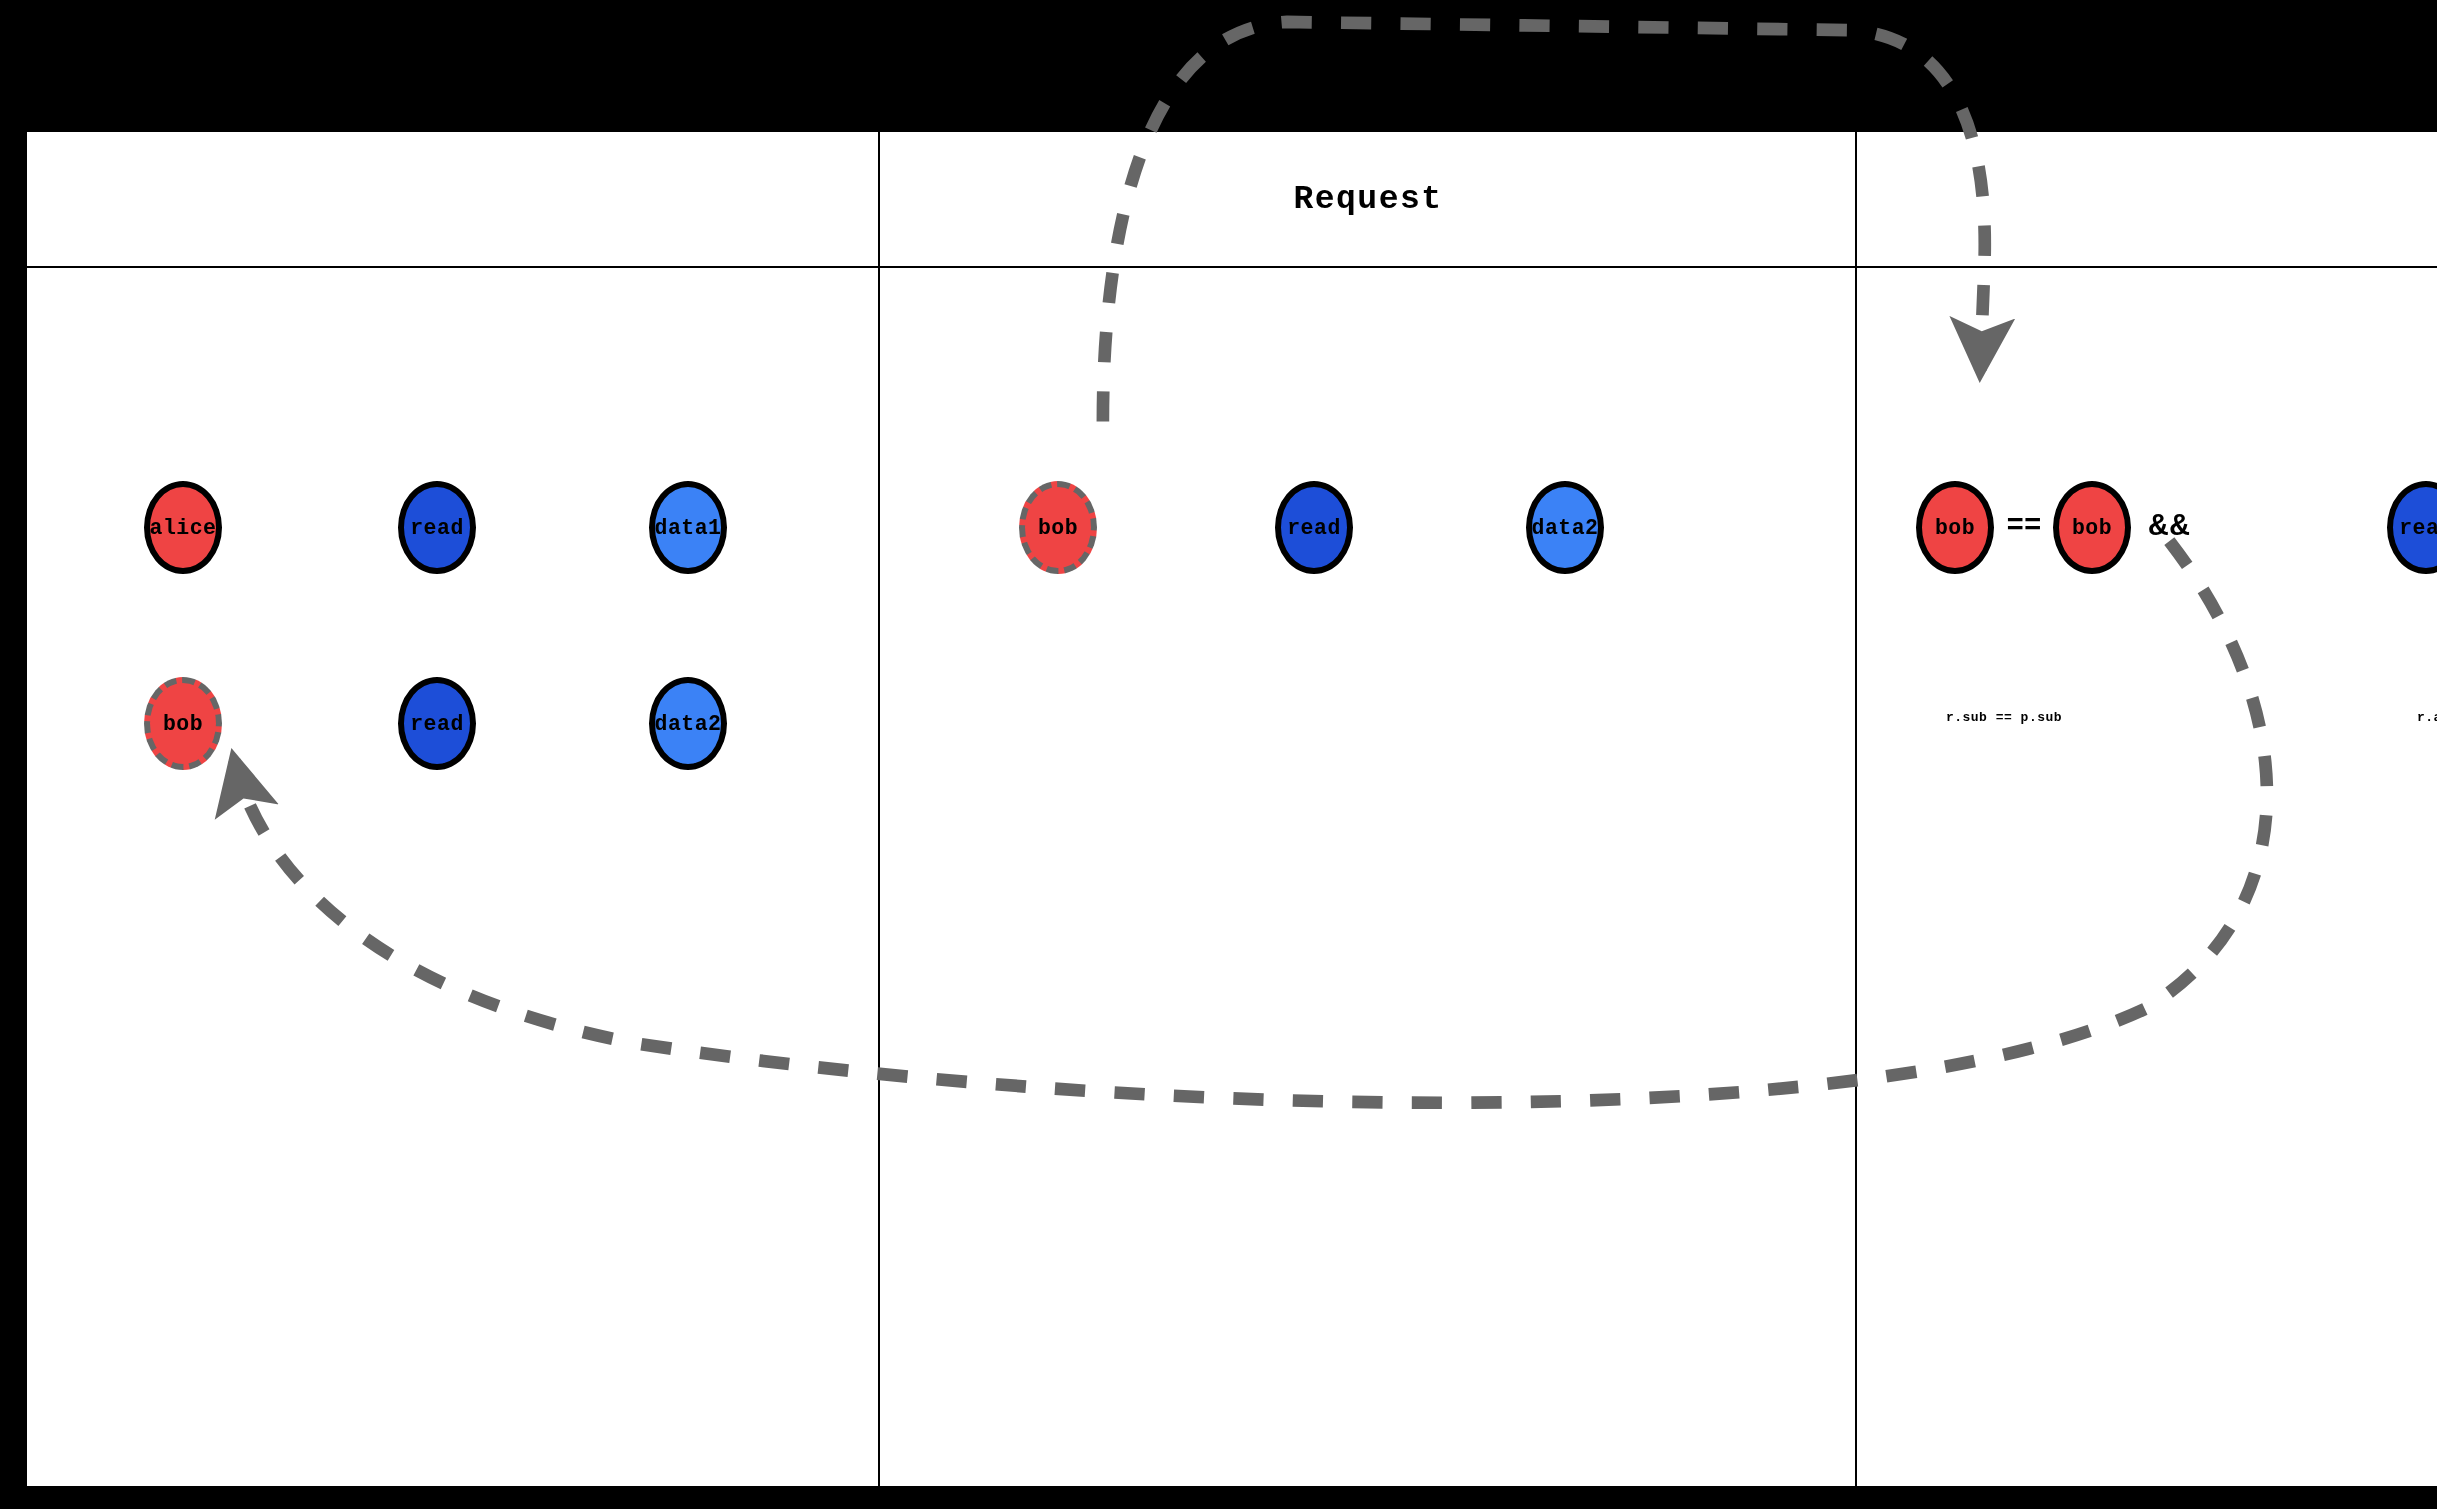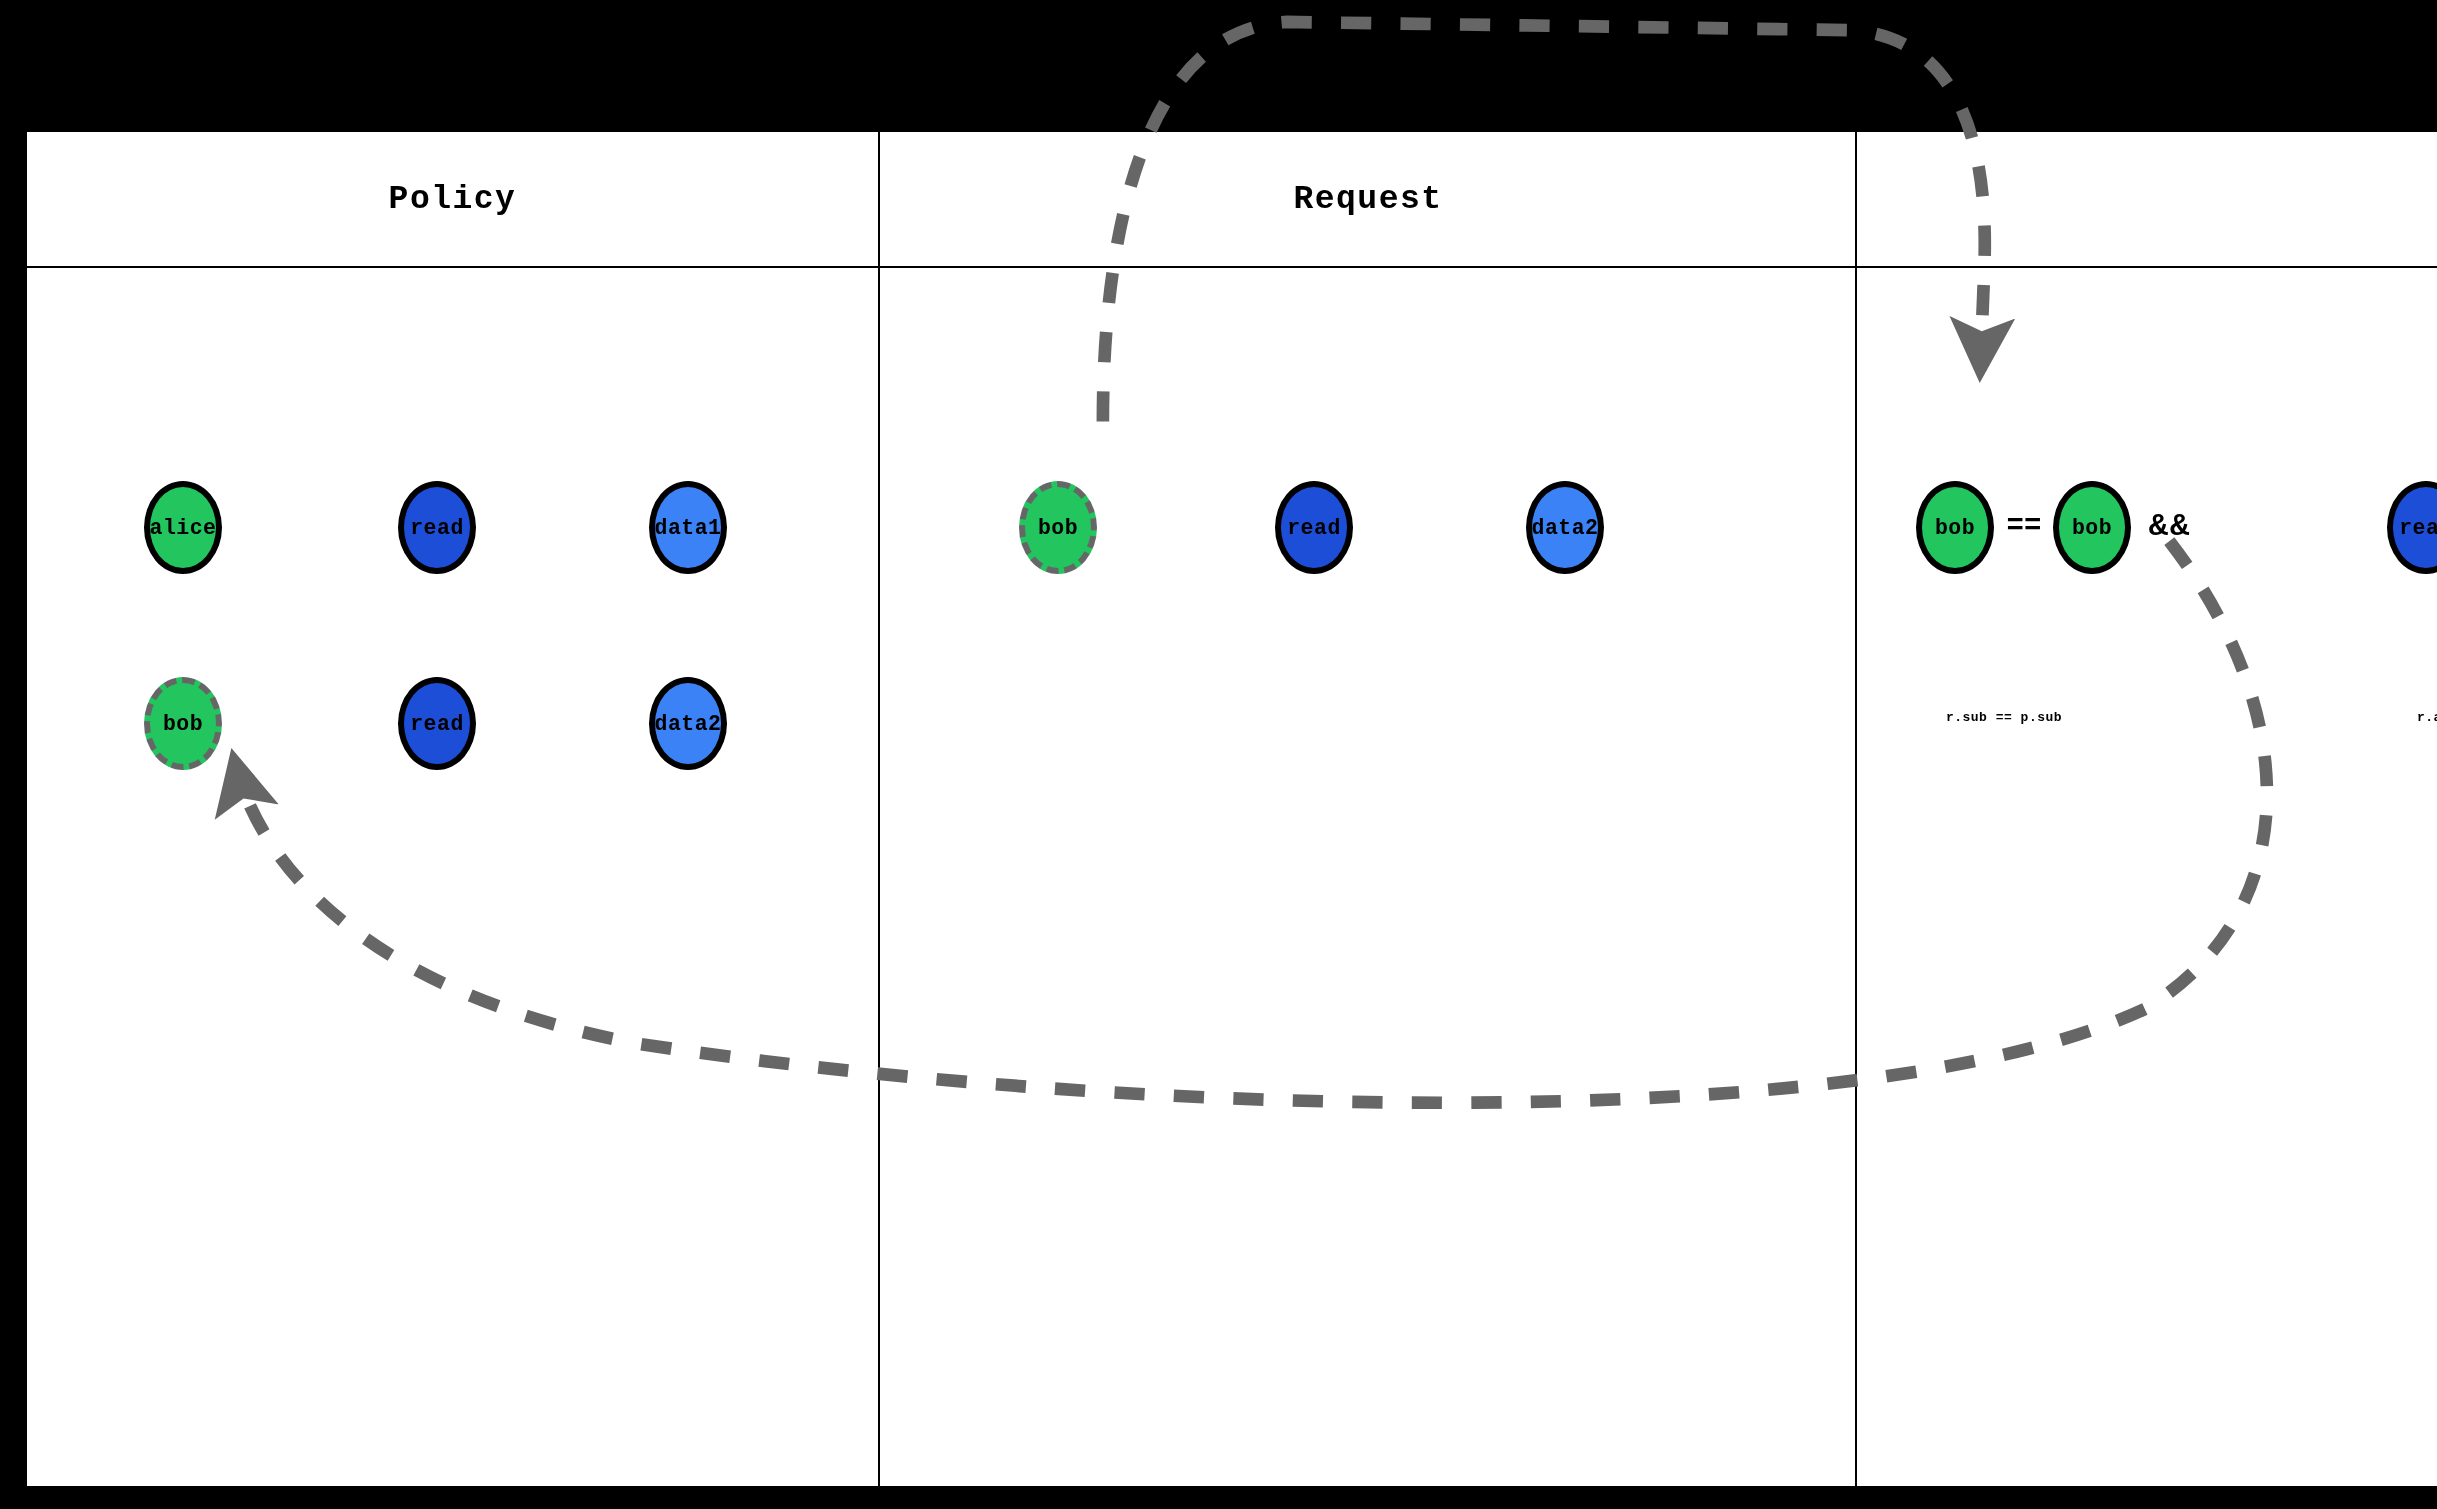--- a/index.html
+++ b/index.html
@@ -78,21 +78,21 @@
     justify-content: center;
     font-size: 21.5px;
     font-weight: 700;
     color: #000000;
     white-space: nowrap;
     letter-spacing: 0.5px;
   }
   .node.solid { border: 6.3px solid #000000; }
   .node.dashed-hl { border: 6.3px dashed #666666; }
 
-  .fill-sub { background: #22c55e; }
+  .fill-sub { background: #ef4444; }
   .fill-act { background: #1d4ed8; }
   .fill-obj { background: #3b82f6; }
 
   
   .op {
     position: absolute;
     font-size: 29px;
     font-weight: 700;
     color: #000000;
     white-space: nowrap;
@@ -128,21 +128,20 @@
 <body>
 
 <div id="diagram-root">
 
   <div id="diagram-canvas">
 
     <div class="col-divider" id="divider-1"></div>
     <div class="col-divider" id="divider-2"></div>
     <div id="header-rule"></div>
 
-    <div class="col-header" id="header-policy">Policy</div>
     <div class="col-header" id="header-request">Request</div>
     <div class="col-header" id="header-matching">Matching</div>
 
     <div class="node solid fill-sub" style="left:117px;  top:349px; width:78px; height:93px;">alice</div>
     <div class="node solid fill-act" style="left:371px;  top:349px; width:78px; height:93px;">read</div>
     <div class="node solid fill-obj" style="left:622px; top:349px; width:78px; height:93px;">data1</div>
 
     <div class="node dashed-hl fill-sub" style="left:117px;  top:545px; width:78px; height:93px;">bob</div>
     <div class="node solid fill-act" style="left:371px;  top:545px; width:78px; height:93px;">read</div>
     <div class="node solid fill-obj" style="left:622px; top:545px; width:78px; height:93px;">data2</div>

